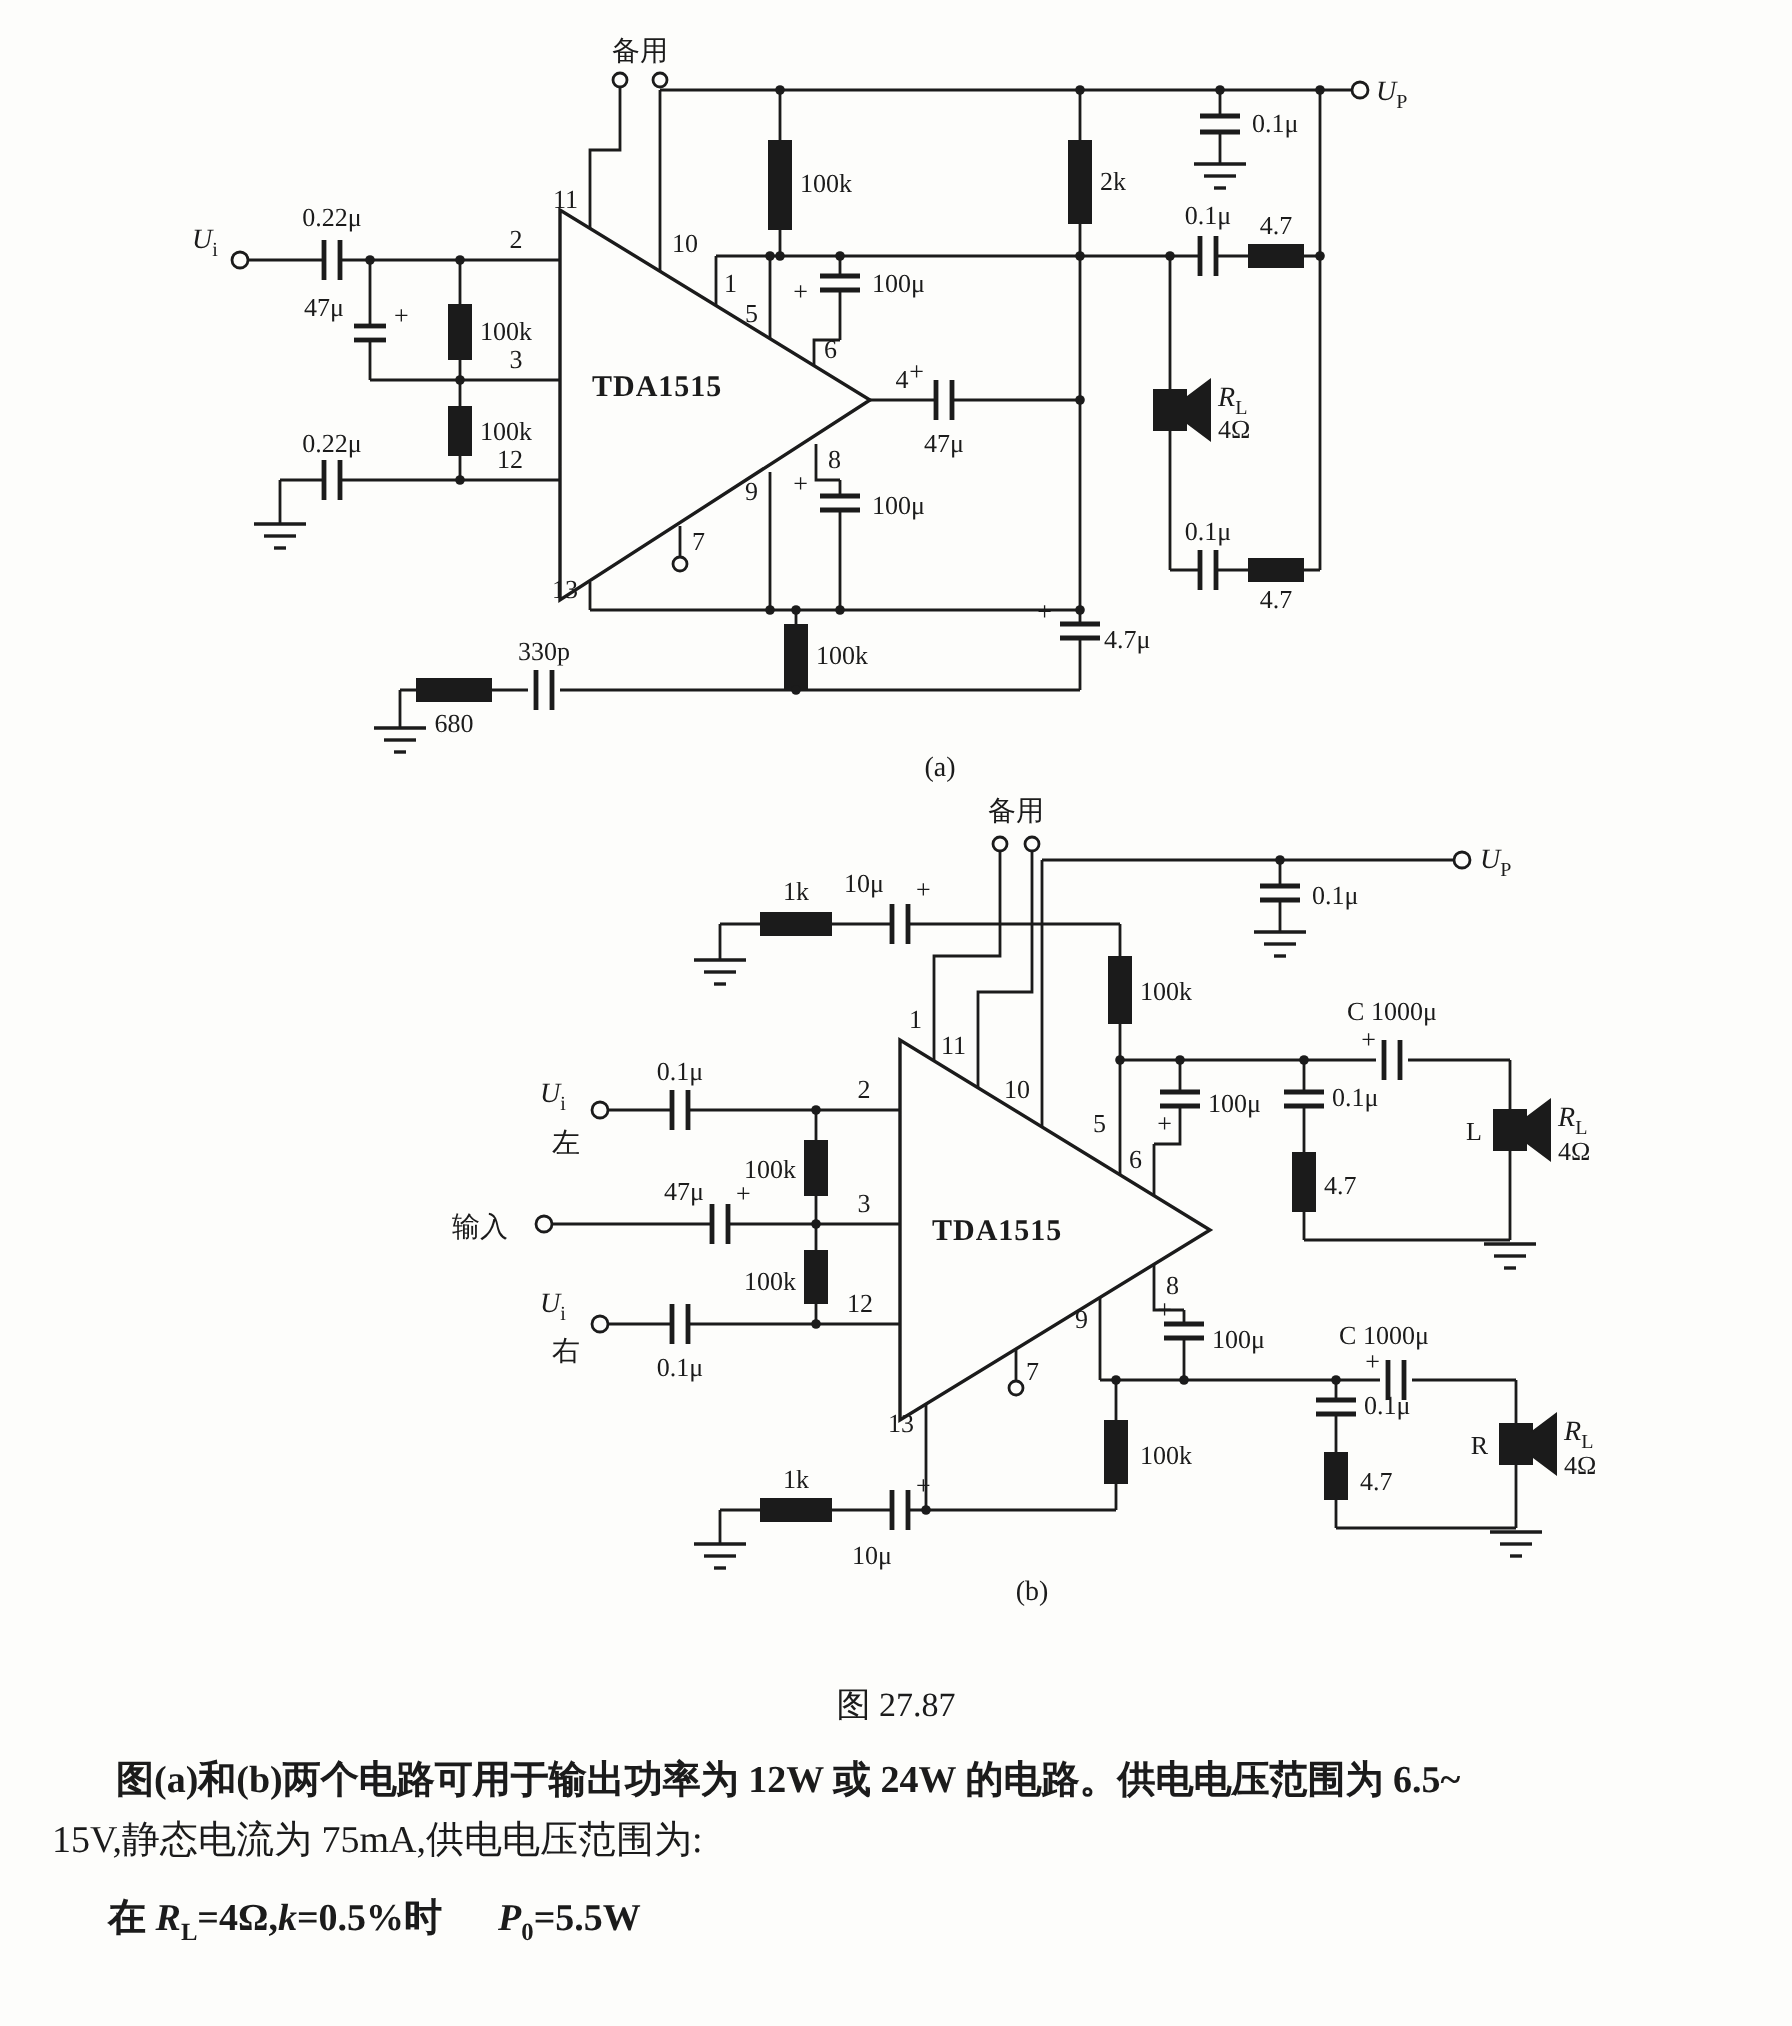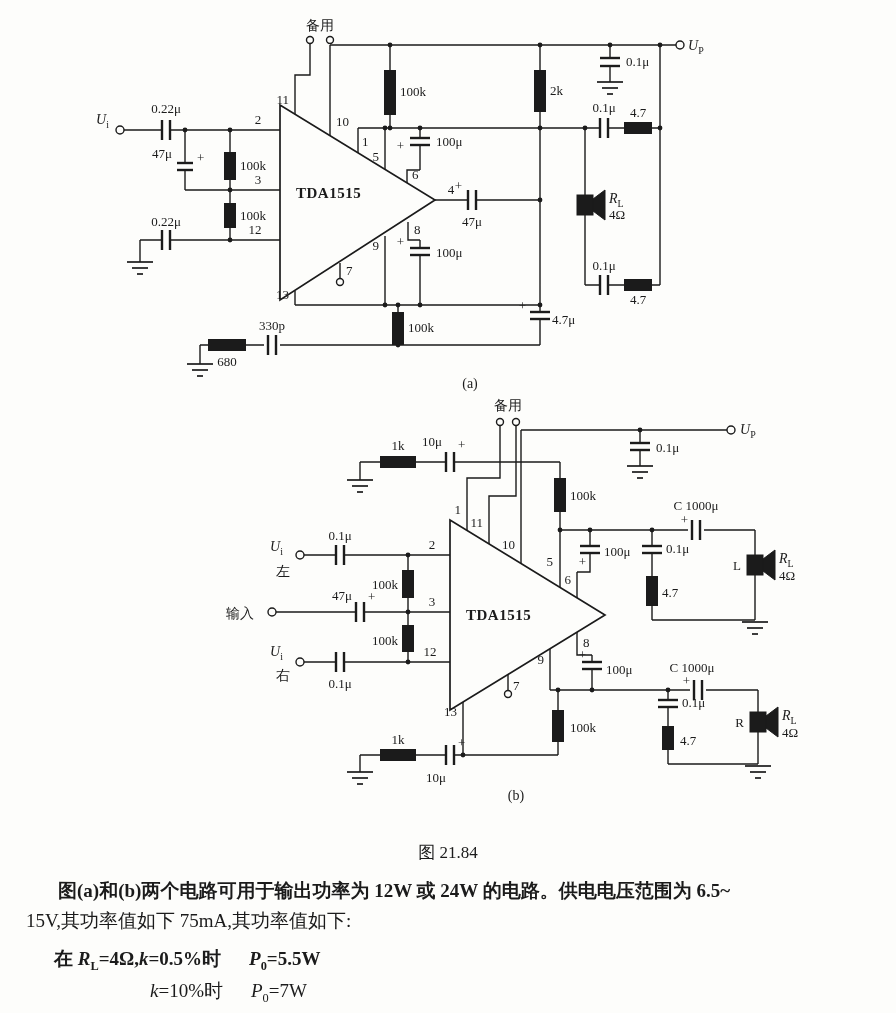--- a/index.html
+++ b/index.html
@@ -361,18 +361,17 @@
     <text x="782" y="737">4Ω</text>
     <text x="570" y="732">100k</text>
     <text x="398" y="744" text-anchor="middle">1k</text>
     <text x="436" y="782" text-anchor="middle">10μ</text>
     <text x="458" y="747">+</text>
     <text class="cjk" x="516" y="800" text-anchor="middle">(b)</text>
   </g>
 </svg>
 
 <div class="caption-area">
-  <div class="fig-label">图 21.84</div>
+  <div class="fig-label">图 27.87</div>
   <p class="para para1">图(a)和(b)两个电路可用于输出功率为 12W 或 24W 的电路。供电电压范围为 6.5~</p>
-  <p class="para para2">15V,其功率值如下 75mA,其功率值如下:</p>
+  <p class="para para2">15V,静态电流为 75mA,供电电压范围为:</p>
   <div class="spec spec1"><span>在 </span><i>R</i><sub>L</sub><span>=4Ω,</span><i>k</i><span>=0.5%时</span><span class="gap"></span><i>P</i><sub>0</sub><span>=5.5W</span></div>
-  <div class="spec spec2"><i>k</i><span>=10%时</span><span class="gap"></span><i>P</i><sub>0</sub><span>=7W</span></div>
 </div>
 
 </body></html>

